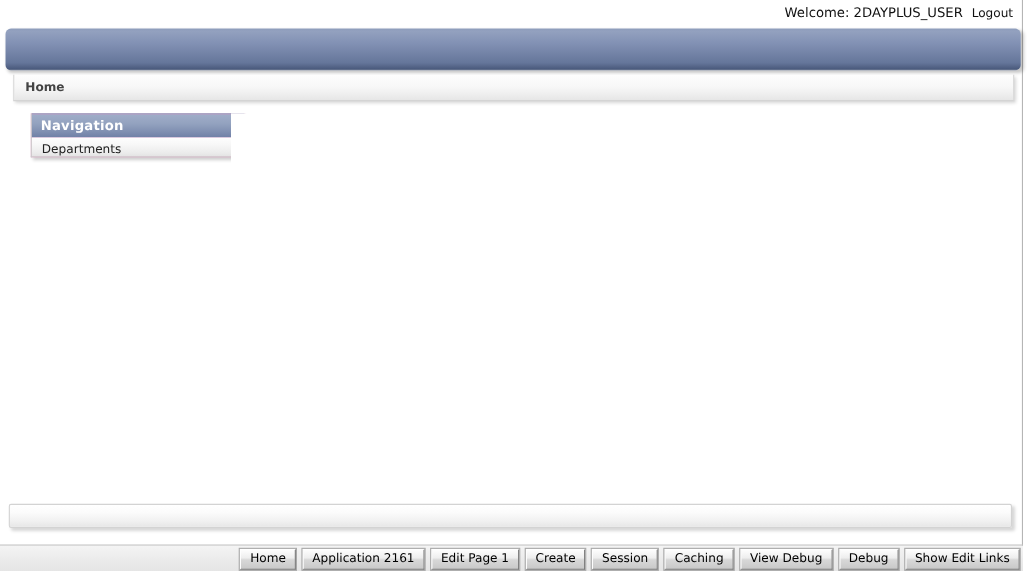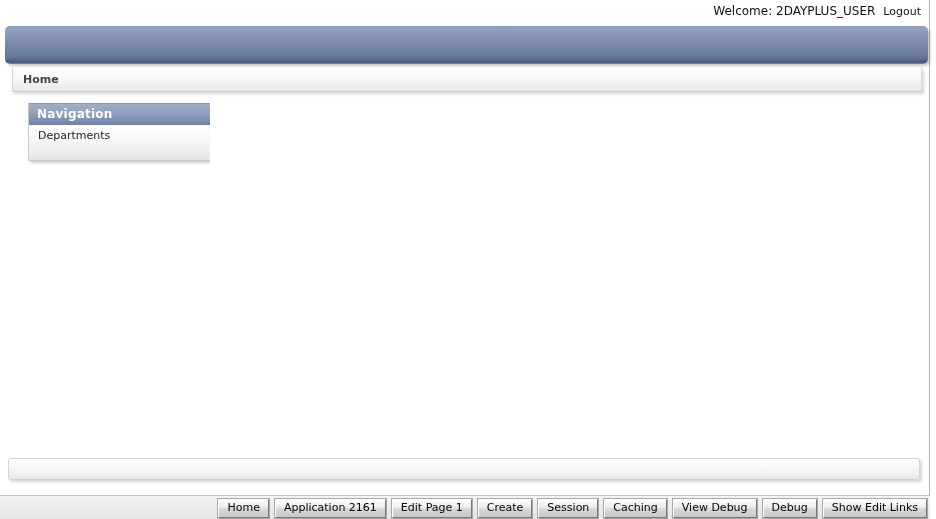--- a/index.html
+++ b/index.html
@@ -131,21 +131,21 @@
     font-size: 12px;
     font-weight: bold;
     letter-spacing: 0.2px;
   }
   #nav-region .nav-list {
     list-style: none;
     margin: 0;
     padding: 0;
   }
   #nav-region .nav-item {
-    height: 35px;
+    height: 17px;
     background: linear-gradient(to bottom, #fefefe 0%, #f7f7f7 40%, #ececec 80%, #e4e4e4 100%);
     padding: 4px 0 0 9px;
     box-sizing: border-box;
   }
   #nav-region .nav-item-link {
     font-size: 11px;
     color: #222222;
     text-decoration: none;
     cursor: pointer;
   }

